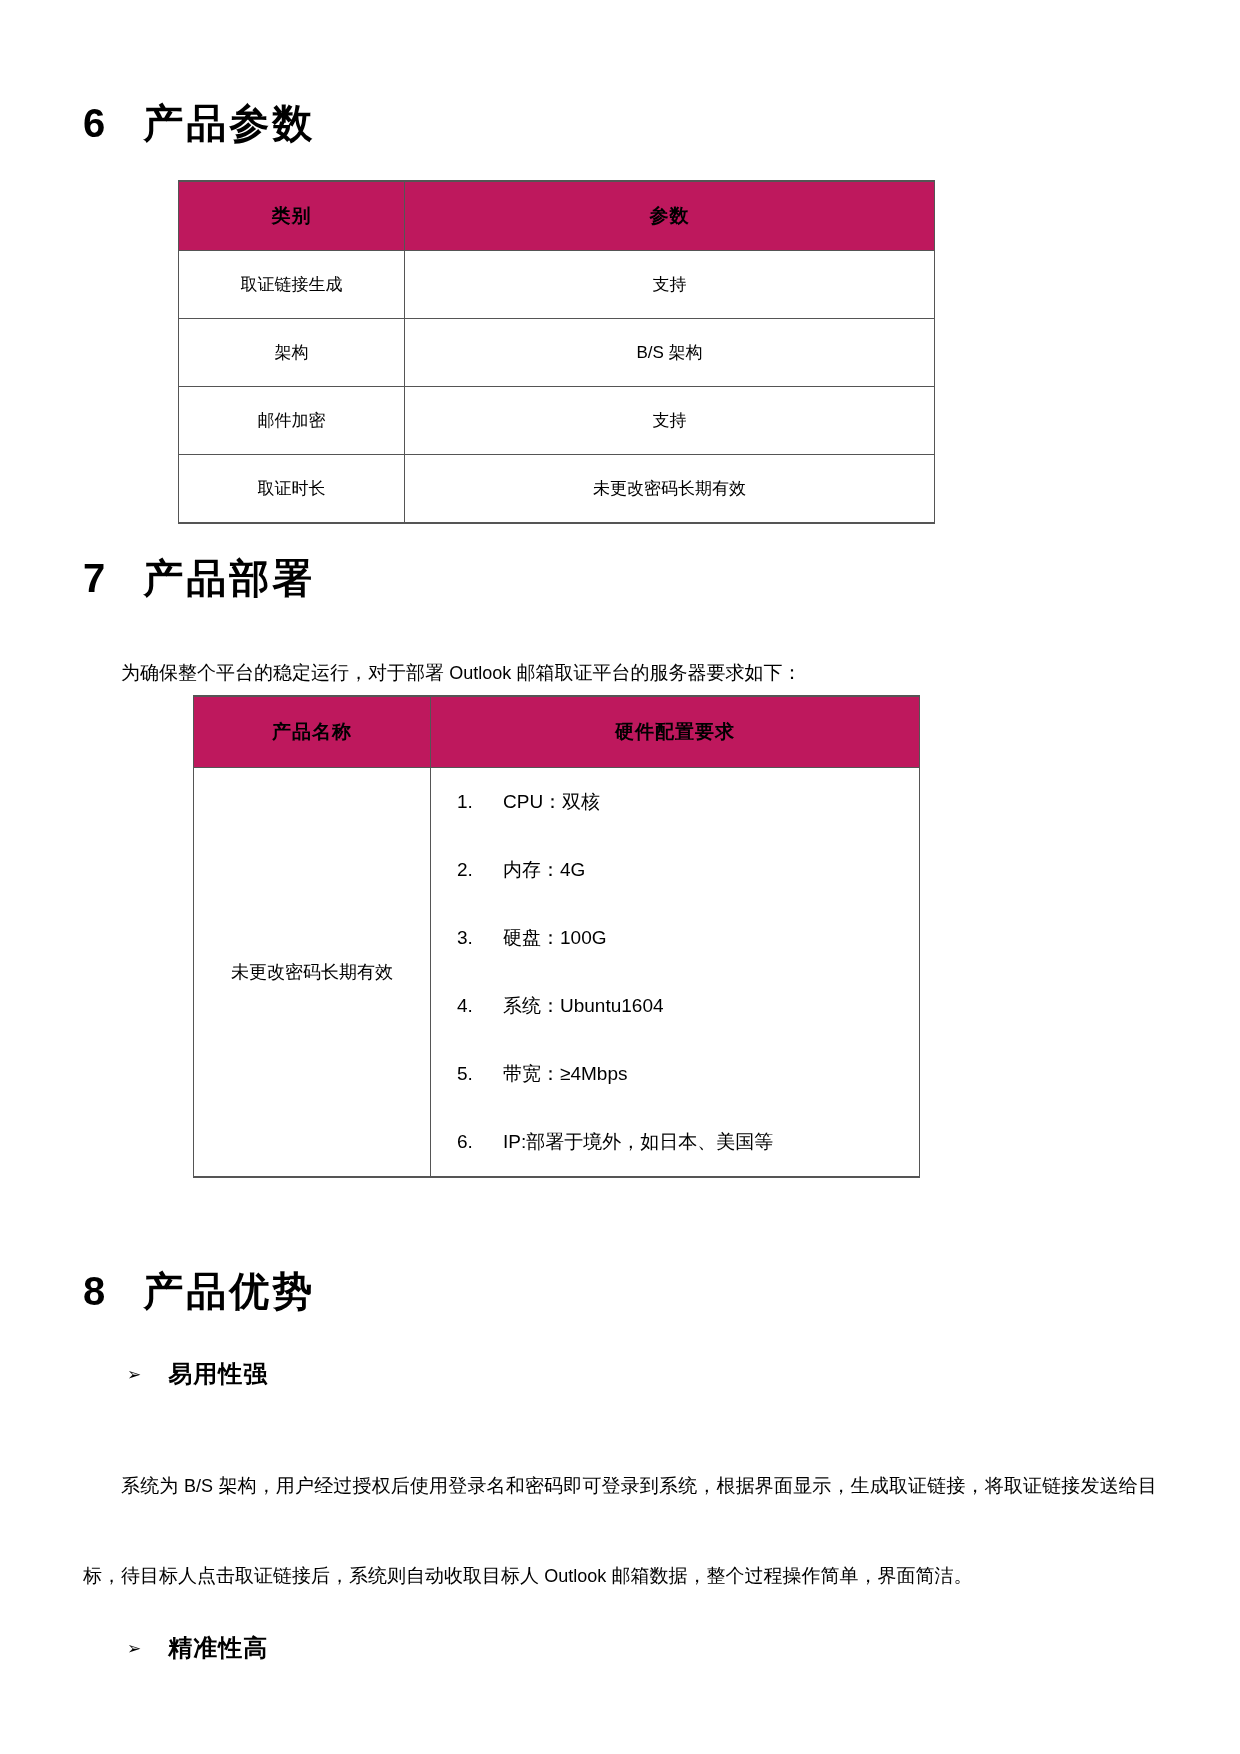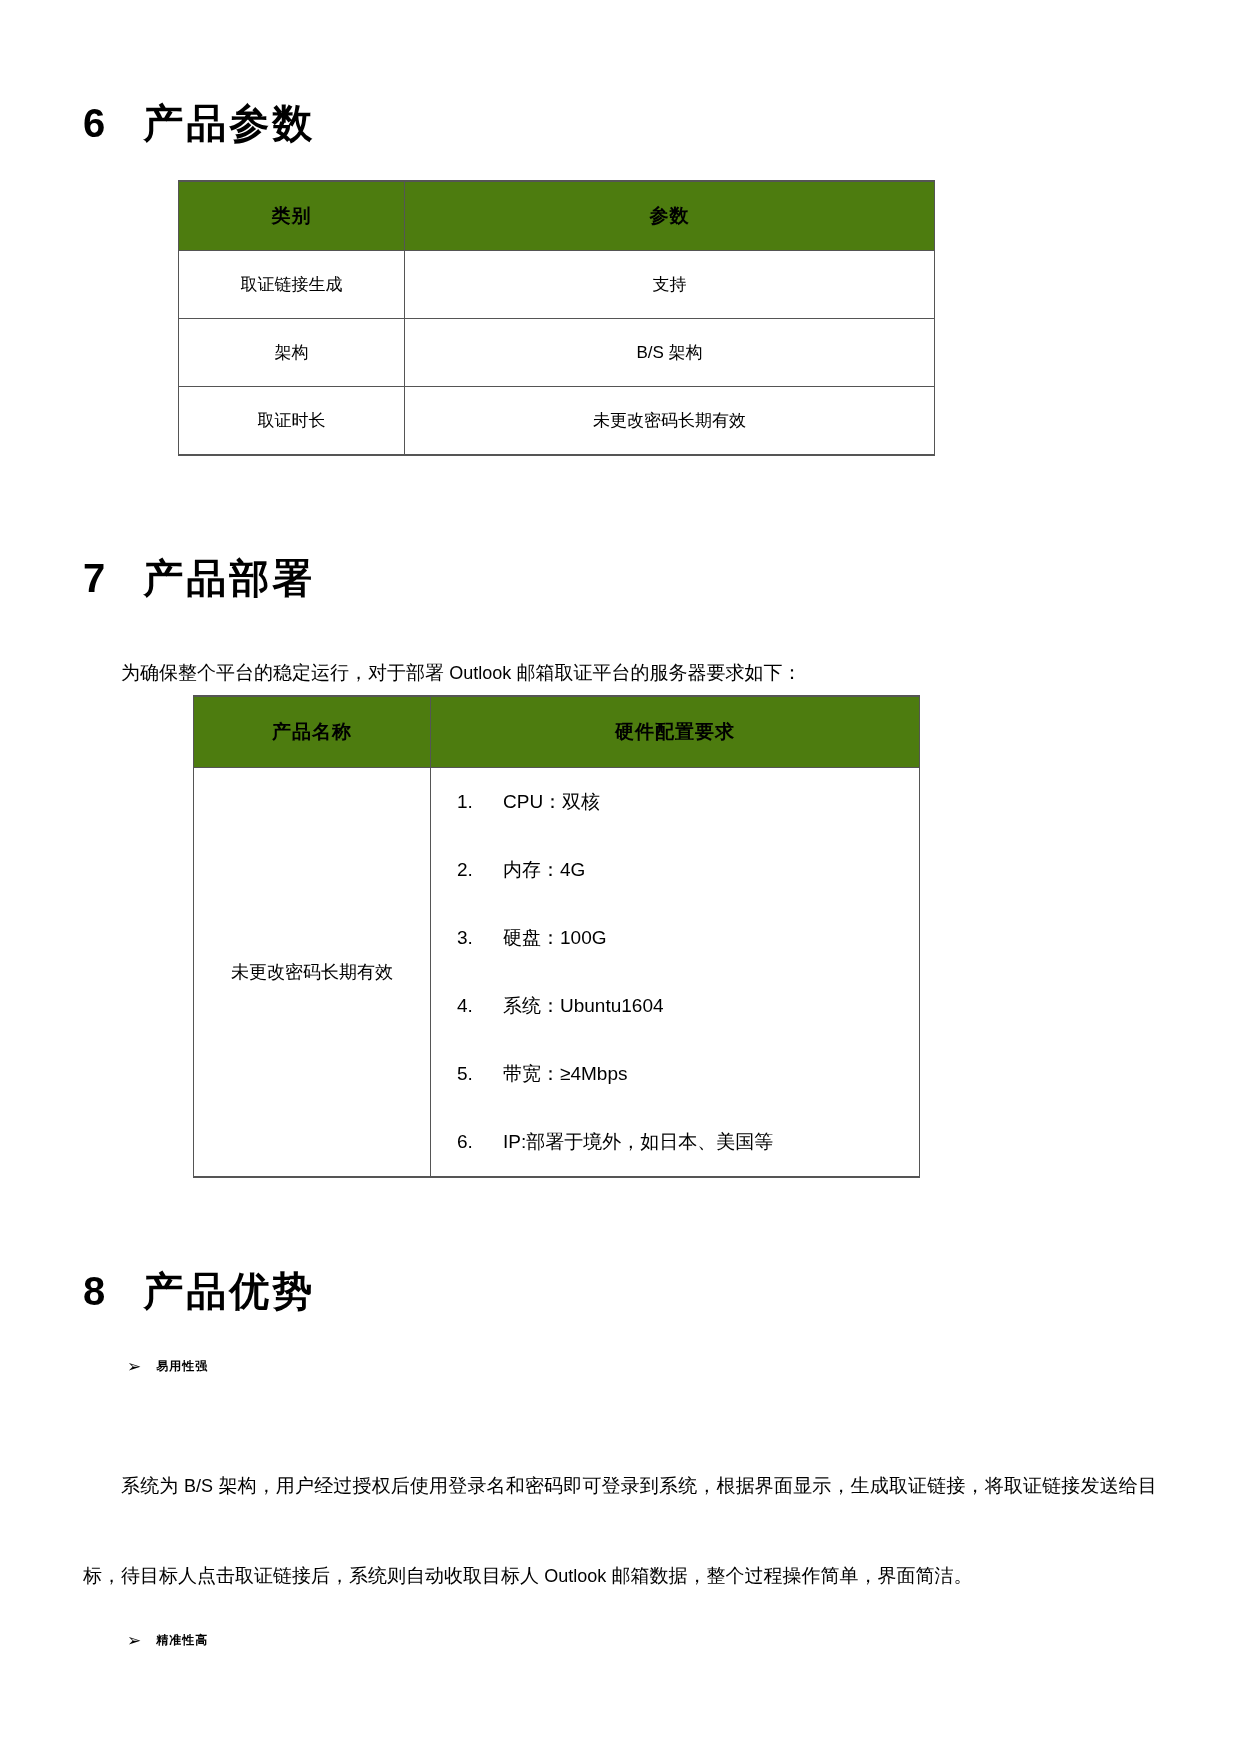--- a/index.html
+++ b/index.html
@@ -31,21 +31,21 @@
     border-collapse: collapse;
     table-layout: fixed;
     border-top: 2px solid #555;
     border-bottom: 2px solid #555;
   }
   table.doc-tbl th, table.doc-tbl td {
     border: 1px solid #555;
     padding: 0;
   }
   table.doc-tbl th {
-    background: #4d7c0f;
+    background: #be185d;
     font-size: 19px;
     font-weight: bold;
     text-align: center;
     vertical-align: middle;
     letter-spacing: 1px;
   }
   table.tbl1 { width: 757px; }
   table.tbl1 th { height: 68px; }
   table.tbl1 col.c1 { width: 226px; }
   table.tbl1 td {
@@ -87,21 +87,21 @@
 
   
   .bullet {
     position: absolute;
     left: 127px;
     display: flex;
     align-items: center;
     gap: 15px;
   }
   .bullet .marker { font-size: 17px; line-height: 1; }
-  .bullet .label { font-size: 12px; font-weight: bold; letter-spacing: 1px; }
+  .bullet .label { font-size: 24px; font-weight: bold; letter-spacing: 1px; margin-left: 12px; }
 
   .page-number {
     position: absolute;
     top: 1772px;
     right: 90px;
     font-size: 16px;
     letter-spacing: 1px;
   }
 
   
@@ -139,20 +139,24 @@
     <tbody>
       <tr>
         <td>取证链接生成</td>
         <td>支持</td>
       </tr>
       <tr>
         <td>架构</td>
         <td>B/S 架构</td>
       </tr>
       <tr>
+        <td>邮件加密</td>
+        <td>支持</td>
+      </tr>
+      <tr>
         <td>取证时长</td>
         <td>未更改密码长期有效</td>
       </tr>
     </tbody>
   </table>
 
   <div class="heading" id="heading-7">
     <span class="num">7</span>
     <span class="ttl">产品部署</span>
   </div>

